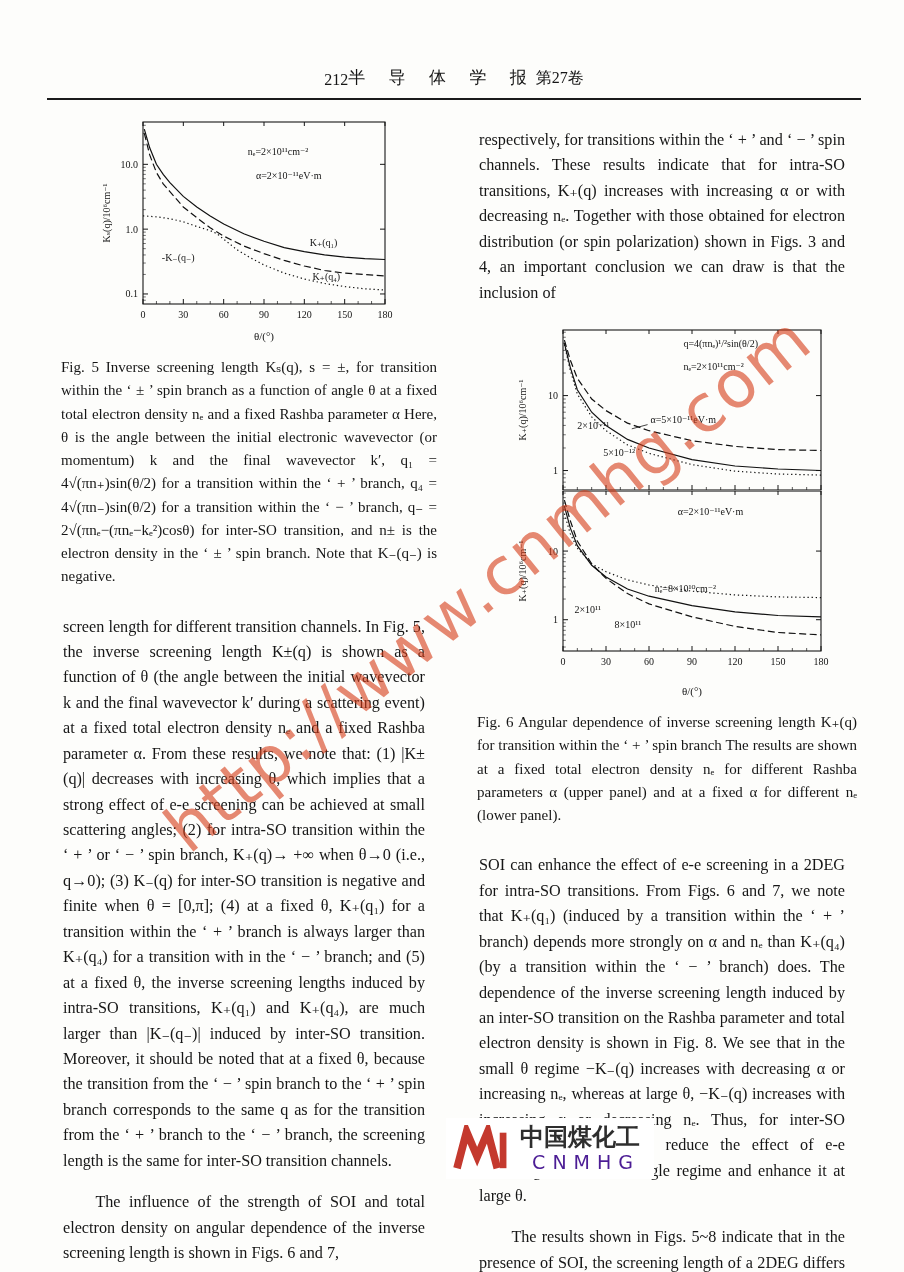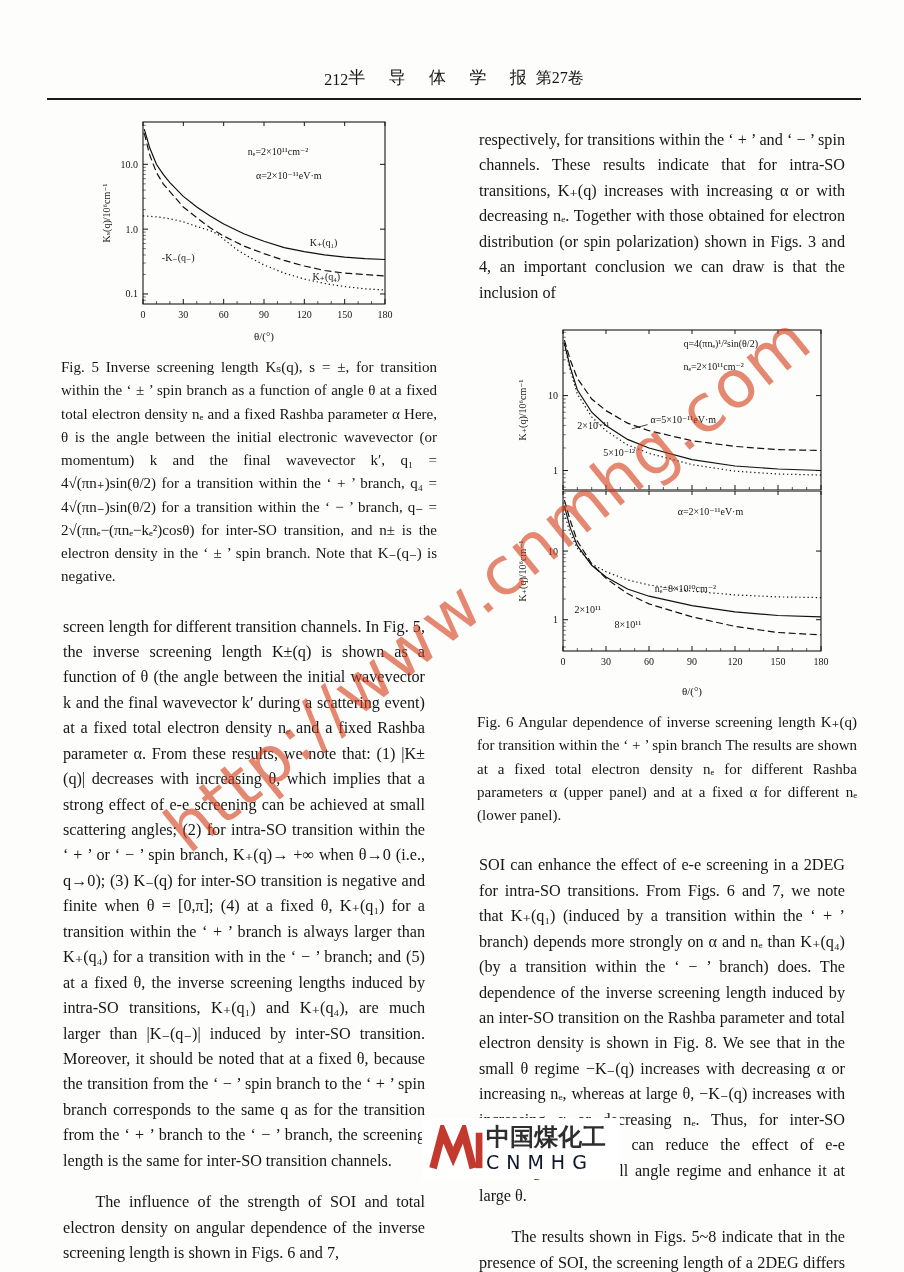--- a/index.html
+++ b/index.html
@@ -29,27 +29,28 @@
   svg text{font-family:"Liberation Serif","DejaVu Serif",serif;fill:#141414;}
   .watermark{
     position:absolute;left:90px;top:560px;width:760px;z-index:6;
     transform:rotate(-39deg);transform-origin:center;
     font-size:66px;letter-spacing:2px;white-space:nowrap;
     color:rgba(214,58,22,0.6);
     font-family:"DejaVu Sans","Liberation Sans",sans-serif;
     pointer-events:none;
   }
   .logo{
-    position:absolute;left:422px;top:1118px;z-index:5;
-    background:#ffffff;display:flex;align-items:center;
+    position:absolute;left:446px;top:1118px;z-index:5;
+    background:#ffffff;display:flex;align-items:center;gap:10px;
     padding:6px 14px 6px 6px;
+    text-align:right;
   }
   .logo-texts{display:flex;flex-direction:column;line-height:1.15;}
   .logo-cn{font-size:24px;font-weight:bold;color:#2e2e2e;font-family:"DejaVu Sans","Liberation Sans",sans-serif;}
-  .logo-en{font-size:19px;color:#0f172a;letter-spacing:7px;font-family:"DejaVu Sans","Liberation Sans",sans-serif;}
+  .logo-en{font-size:19px;color:#4c1d95;letter-spacing:7px;font-family:"DejaVu Sans","Liberation Sans",sans-serif;}
 </style>
 </head>
 <body>
 
 <div class="page">
 
   <header class="header">
     <span>212</span>
     <span class="journal-title">半 导 体 学 报</span>
     <span>第27卷</span>

